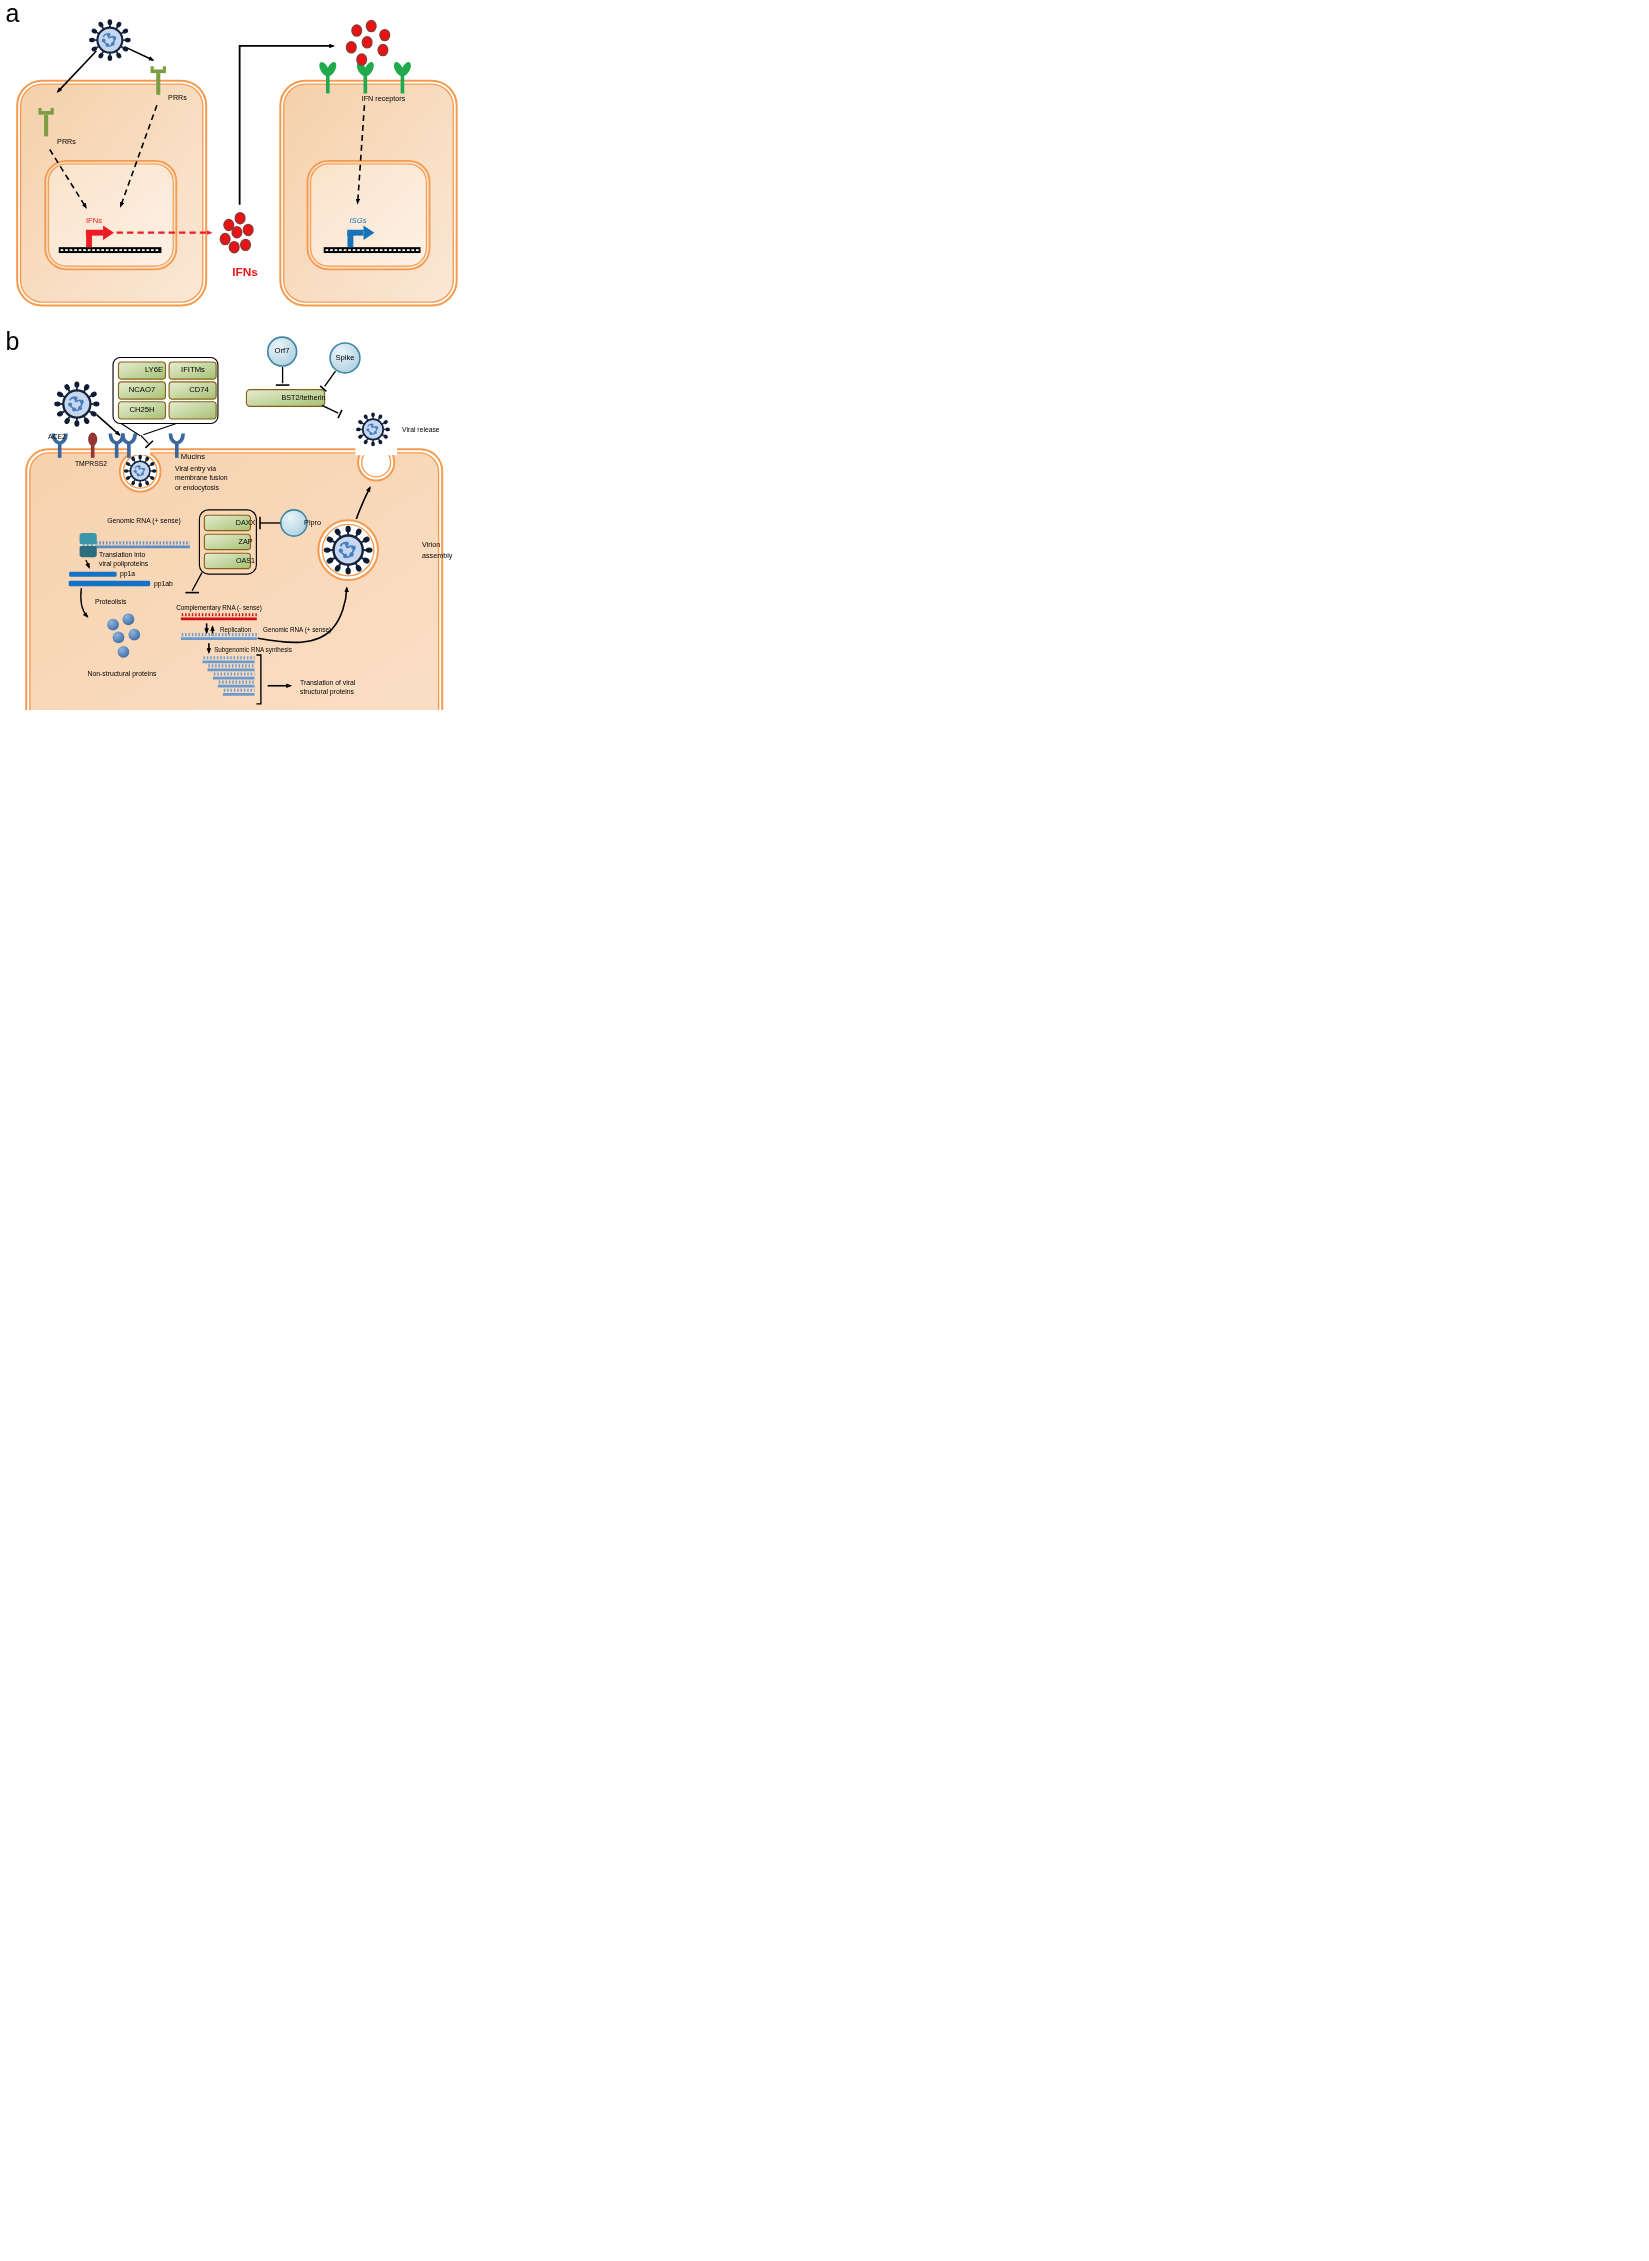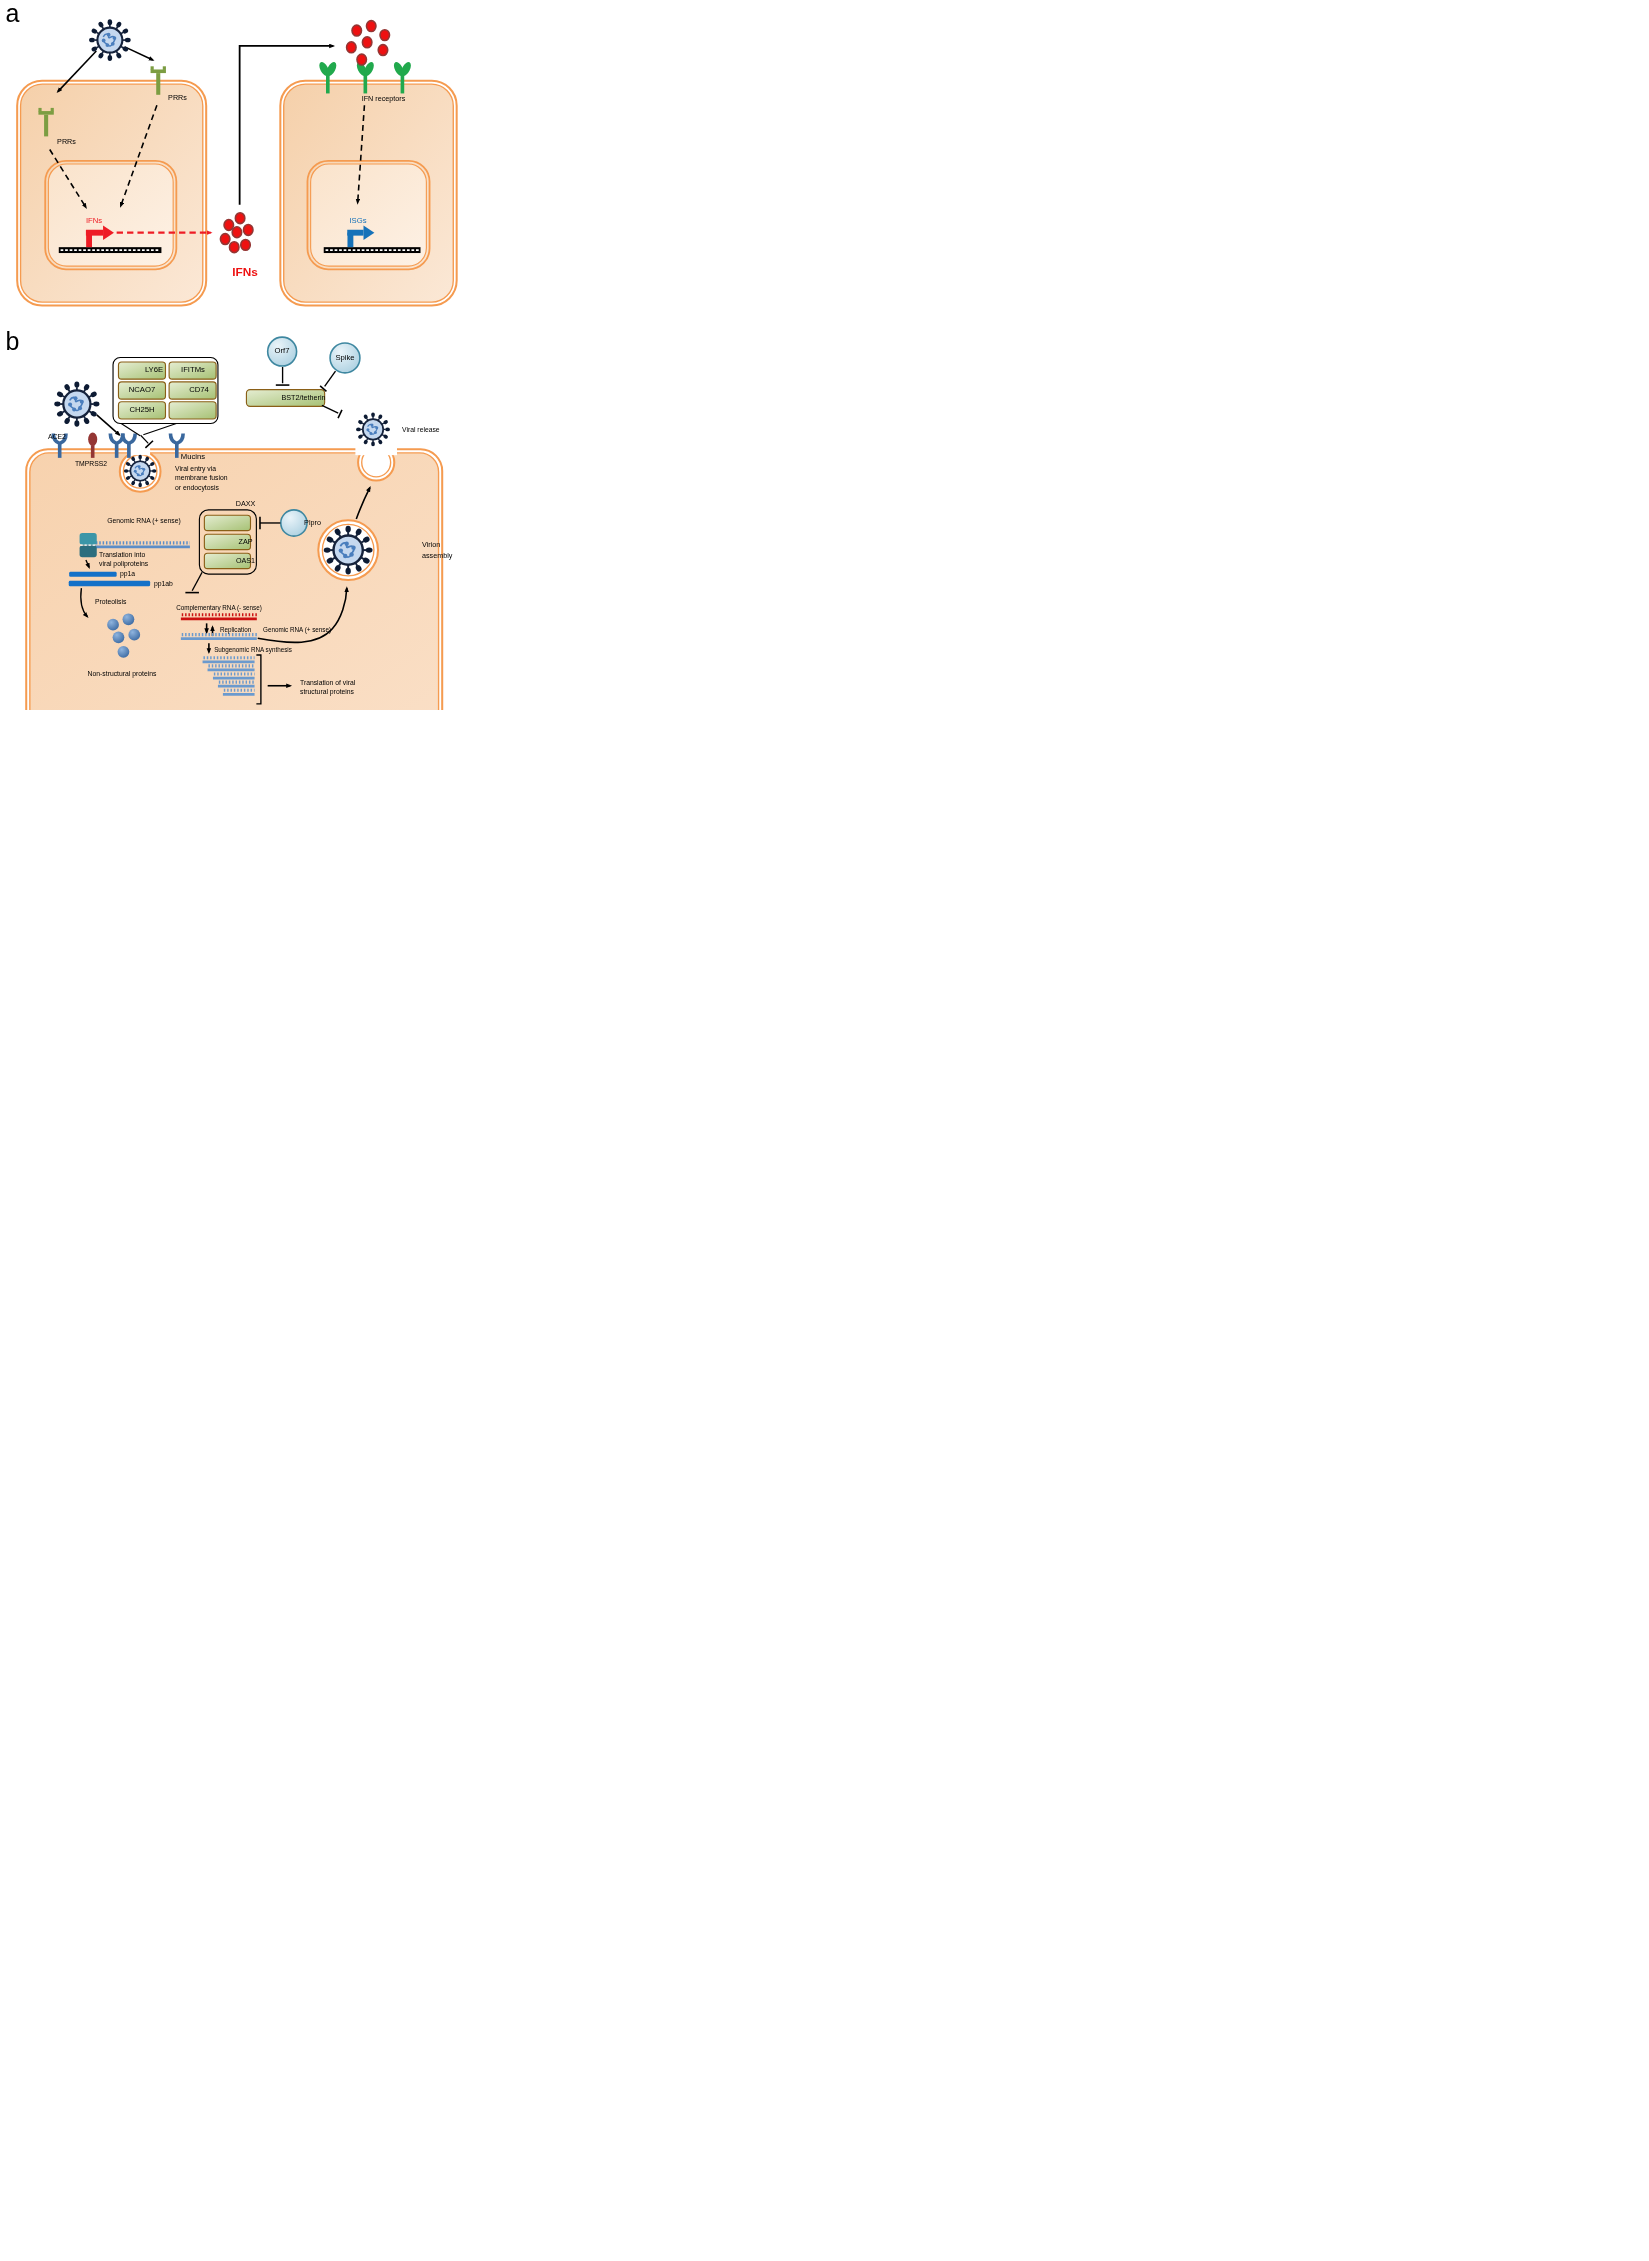--- a/index.html
+++ b/index.html
@@ -4,21 +4,21 @@
 <style>
   html,body{margin:0;padding:0;background:#ffffff;}
   .canvas{position:relative;width:463px;height:710px;background:#fff;overflow:hidden;
           font-family:"Liberation Sans",sans-serif;}
   svg{position:absolute;left:0;top:0;}
   .lbl{position:absolute;transform:translate(-50%,-50%);font:6.8px "Liberation Sans",sans-serif;
        color:#000;white-space:nowrap;line-height:1;}
   .ll{transform:translate(0,-50%);}
   .panel-letter{transform:none;font-size:25px;}
   .f14{font-size:6.3px;} .f16{font-size:7.2px;padding-left:37px;} .f17{font-size:7.7px;}
-  .red{color:#EE1C25;} .blue{color:#1672B9;}
+  .red{color:#EE1C25;} .blue{color:#1672B9;font-style:italic;}
   .big-red{font-size:11.8px;font-weight:bold;color:#EE1111;}
 </style>
 </head>
 <body>
 
 <div class="canvas">
 
 <svg width="463" height="710" viewBox="0 0 1024 1569">
 <defs>
   <linearGradient id="gCell" x1="0" y1="0" x2="1" y2="1">
@@ -327,21 +327,21 @@
 <div class="lbl ll" style="left:175px;top:469px;">Viral entry via</div>
 <div class="lbl ll" style="left:175px;top:478px;">membrane fusion</div>
 <div class="lbl ll" style="left:175px;top:488px;">or endocytosis</div>
 <div class="lbl" style="left:144px;top:521px;">Genomic RNA (+ sense)</div>
 <div class="lbl ll" style="left:99px;top:555px;">Translation into</div>
 <div class="lbl ll" style="left:99px;top:564px;">viral poliproteins</div>
 <div class="lbl ll" style="left:120px;top:574px;">pp1a</div>
 <div class="lbl ll" style="left:154px;top:584px;">pp1ab</div>
 <div class="lbl ll" style="left:95px;top:602px;">Proteolisis</div>
 <div class="lbl" style="left:122px;top:674px;">Non-structural proteins</div>
-<div class="lbl f16" style="left:227px;top:504px;">DAXX</div>
+<div class="lbl f16" style="left:227px;top:523px;">DAXX</div>
 <div class="lbl f16" style="left:227px;top:542px;">ZAP</div>
 <div class="lbl f16" style="left:227px;top:561px;">OAS1</div>
 <div class="lbl f16" style="left:294px;top:523px;">Plpro</div>
 <div class="lbl f14" style="left:219px;top:608px;">Complementary RNA (- sense)</div>
 <div class="lbl ll f14" style="left:220px;top:630px;">Replication</div>
 <div class="lbl ll f14" style="left:263px;top:630px;">Genomic RNA (+ sense)</div>
 <div class="lbl f14" style="left:253px;top:650px;">Subgenomic RNA synthesis</div>
 <div class="lbl ll" style="left:300px;top:683px;">Translation of viral</div>
 <div class="lbl ll" style="left:300px;top:692px;">structural proteins</div>
 <div class="lbl ll f16" style="left:385px;top:545px;">Virion</div>

